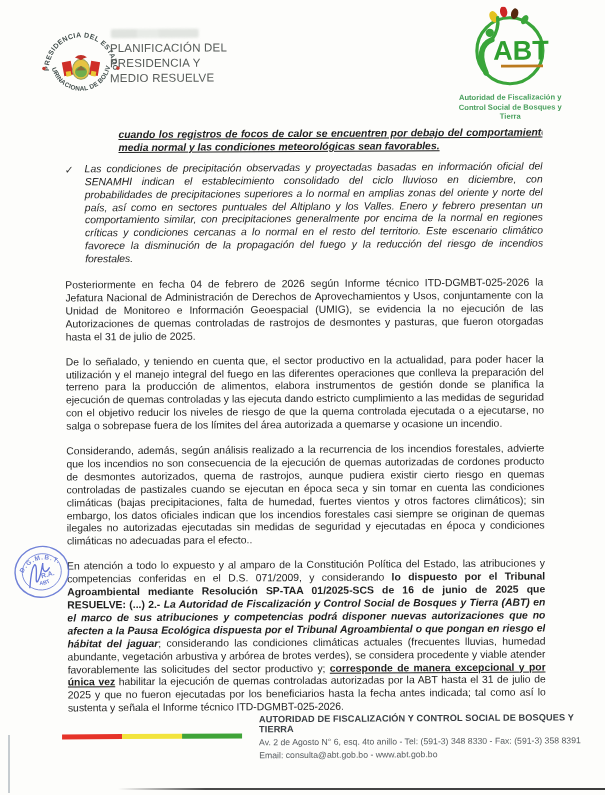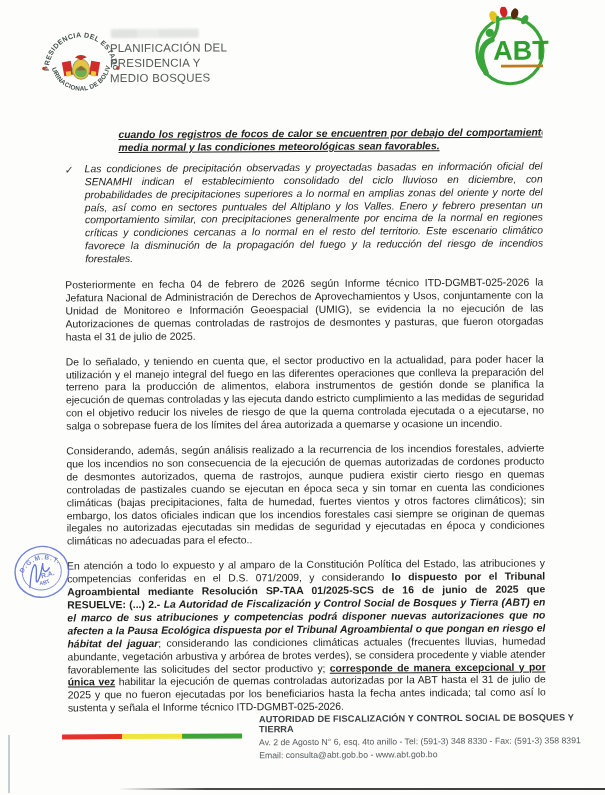--- a/index.html
+++ b/index.html
@@ -82,39 +82,43 @@
           <path d="M-5,1 L0,-3.5 L5,1 Z" fill="#8a6a3a"></path>
           <path d="M-6,-12 Q0,-16.5 6,-12 Q2,-11 0,-9 Q-2,-11 -6,-12 Z" fill="#c03028"></path>
         </g>
       </svg>
 
       <div class="faded-mark"></div>
 
       <div class="ministry">
         <div>PLANIFICACIÓN DEL</div>
         <div>PRESIDENCIA Y</div>
-        <div>MEDIO BOSQUES</div>
+        <div>MEDIO RESUELVE</div>
       </div>
 
       <div class="abt-logo">
         <svg width="92" height="80" viewBox="0 0 92 80">
           <circle cx="46" cy="44" r="33" fill="none" stroke="#3aa53a" stroke-width="3.2"></circle>
 
           <ellipse cx="30" cy="10" rx="4" ry="6" fill="#e4c21f" transform="rotate(-25 30 10)"></ellipse>
           <ellipse cx="40" cy="5" rx="3.6" ry="5.6" fill="#cc2525" transform="rotate(-8 40 5)"></ellipse>
           <ellipse cx="51" cy="7" rx="3.6" ry="5.4" fill="#55290f" transform="rotate(14 51 7)"></ellipse>
           <ellipse cx="61" cy="13" rx="3.2" ry="5" fill="#3aa53a" transform="rotate(32 61 13)"></ellipse>
 
           <circle cx="26" cy="26" r="4.2" fill="#3aa53a"></circle>
           <path d="M 22,66 C 15,50 16,38 28,33" stroke="#3aa53a" stroke-width="5.5" fill="none" stroke-linecap="round"></path>
           <path d="M 28,33 C 33,26 35,19 34,11" stroke="#3aa53a" stroke-width="3.4" fill="none" stroke-linecap="round"></path>
 
           <text x="57" y="53" text-anchor="middle" font-size="27" font-weight="bold" fill="#2f9e2f" font-family="Liberation Sans, sans-serif">ABT</text>
           <rect x="37" y="58" width="42" height="2.8" fill="#bb7a1e"></rect>
         </svg>
+        <div class="abt-caption">
+          <div>Autoridad de Fiscalización y</div>
+          <div>Control Social de Bosques y Tierra</div>
+        </div>
       </div>
     </div>
 
     <div class="body-text">
       <p class="lead">cuando los registros de focos de calor se encuentren por debajo del comportamiento de la media normal y las condiciones meteorológicas sean favorables.</p>
 
       <div class="bullet-row">
         <span class="bullet-marker">✓</span>
         <span class="bullet-body">Las condiciones de precipitación observadas y proyectadas basadas en información oficial del SENAMHI indican el establecimiento consolidado del ciclo lluvioso en diciembre, con probabilidades de precipitaciones superiores a lo normal en amplias zonas del oriente y norte del país, así como en sectores puntuales del Altiplano y los Valles. Enero y febrero presentan un comportamiento similar, con precipitaciones generalmente por encima de la normal en regiones críticas y condiciones cercanas a lo normal en el resto del territorio. Este escenario climático favorece la disminución de la propagación del fuego y la reducción del riesgo de incendios forestales.</span>
       </div>

